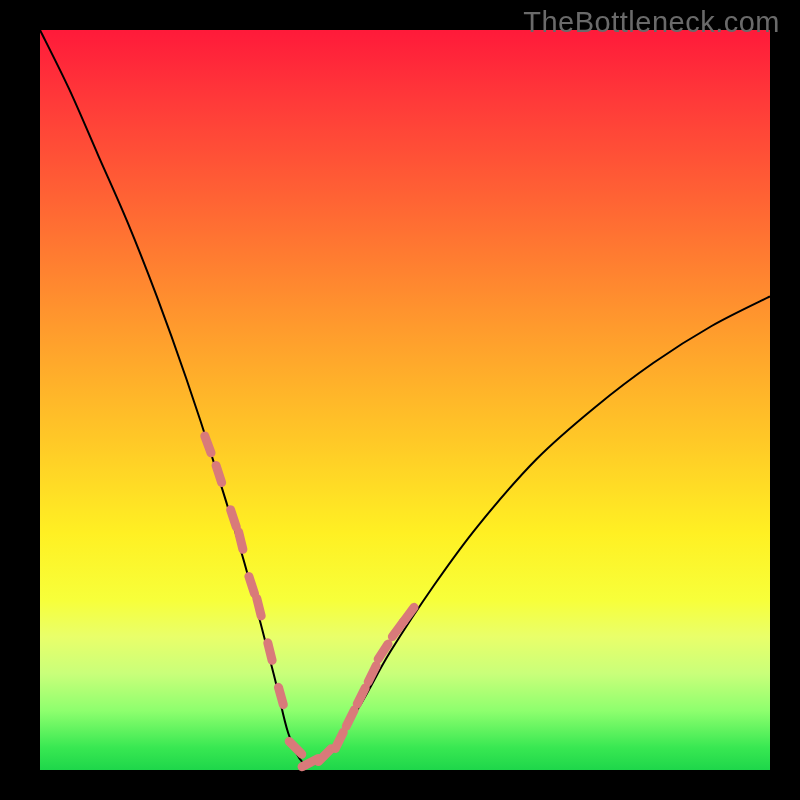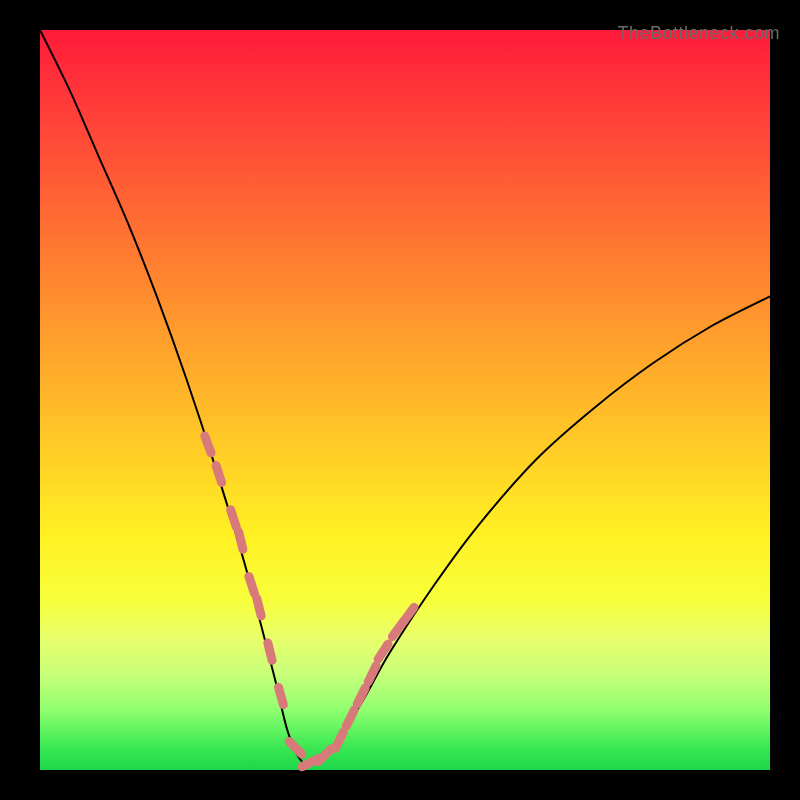--- a/index.html
+++ b/index.html
@@ -37,24 +37,24 @@
       #f7ff3a 77%,
       #e9ff6a 82%,
       #c9ff7a 87%,
       #8eff6e 92%,
       #38e852 97%,
       #1ed64a 100%
     );
   }
   .watermark {
     position: absolute;
-    top: 23px;
+    top: 6px;
     right: 20px;
     color: #6a6a6a;
-    font-size: 18px;
+    font-size: 29px;
     font-weight: 500;
     letter-spacing: 0.5px;
     user-select: none;
   }
   svg.curve {
     position: absolute;
     left: 0;
     top: 0;
     width: 730px;
     height: 740px;

